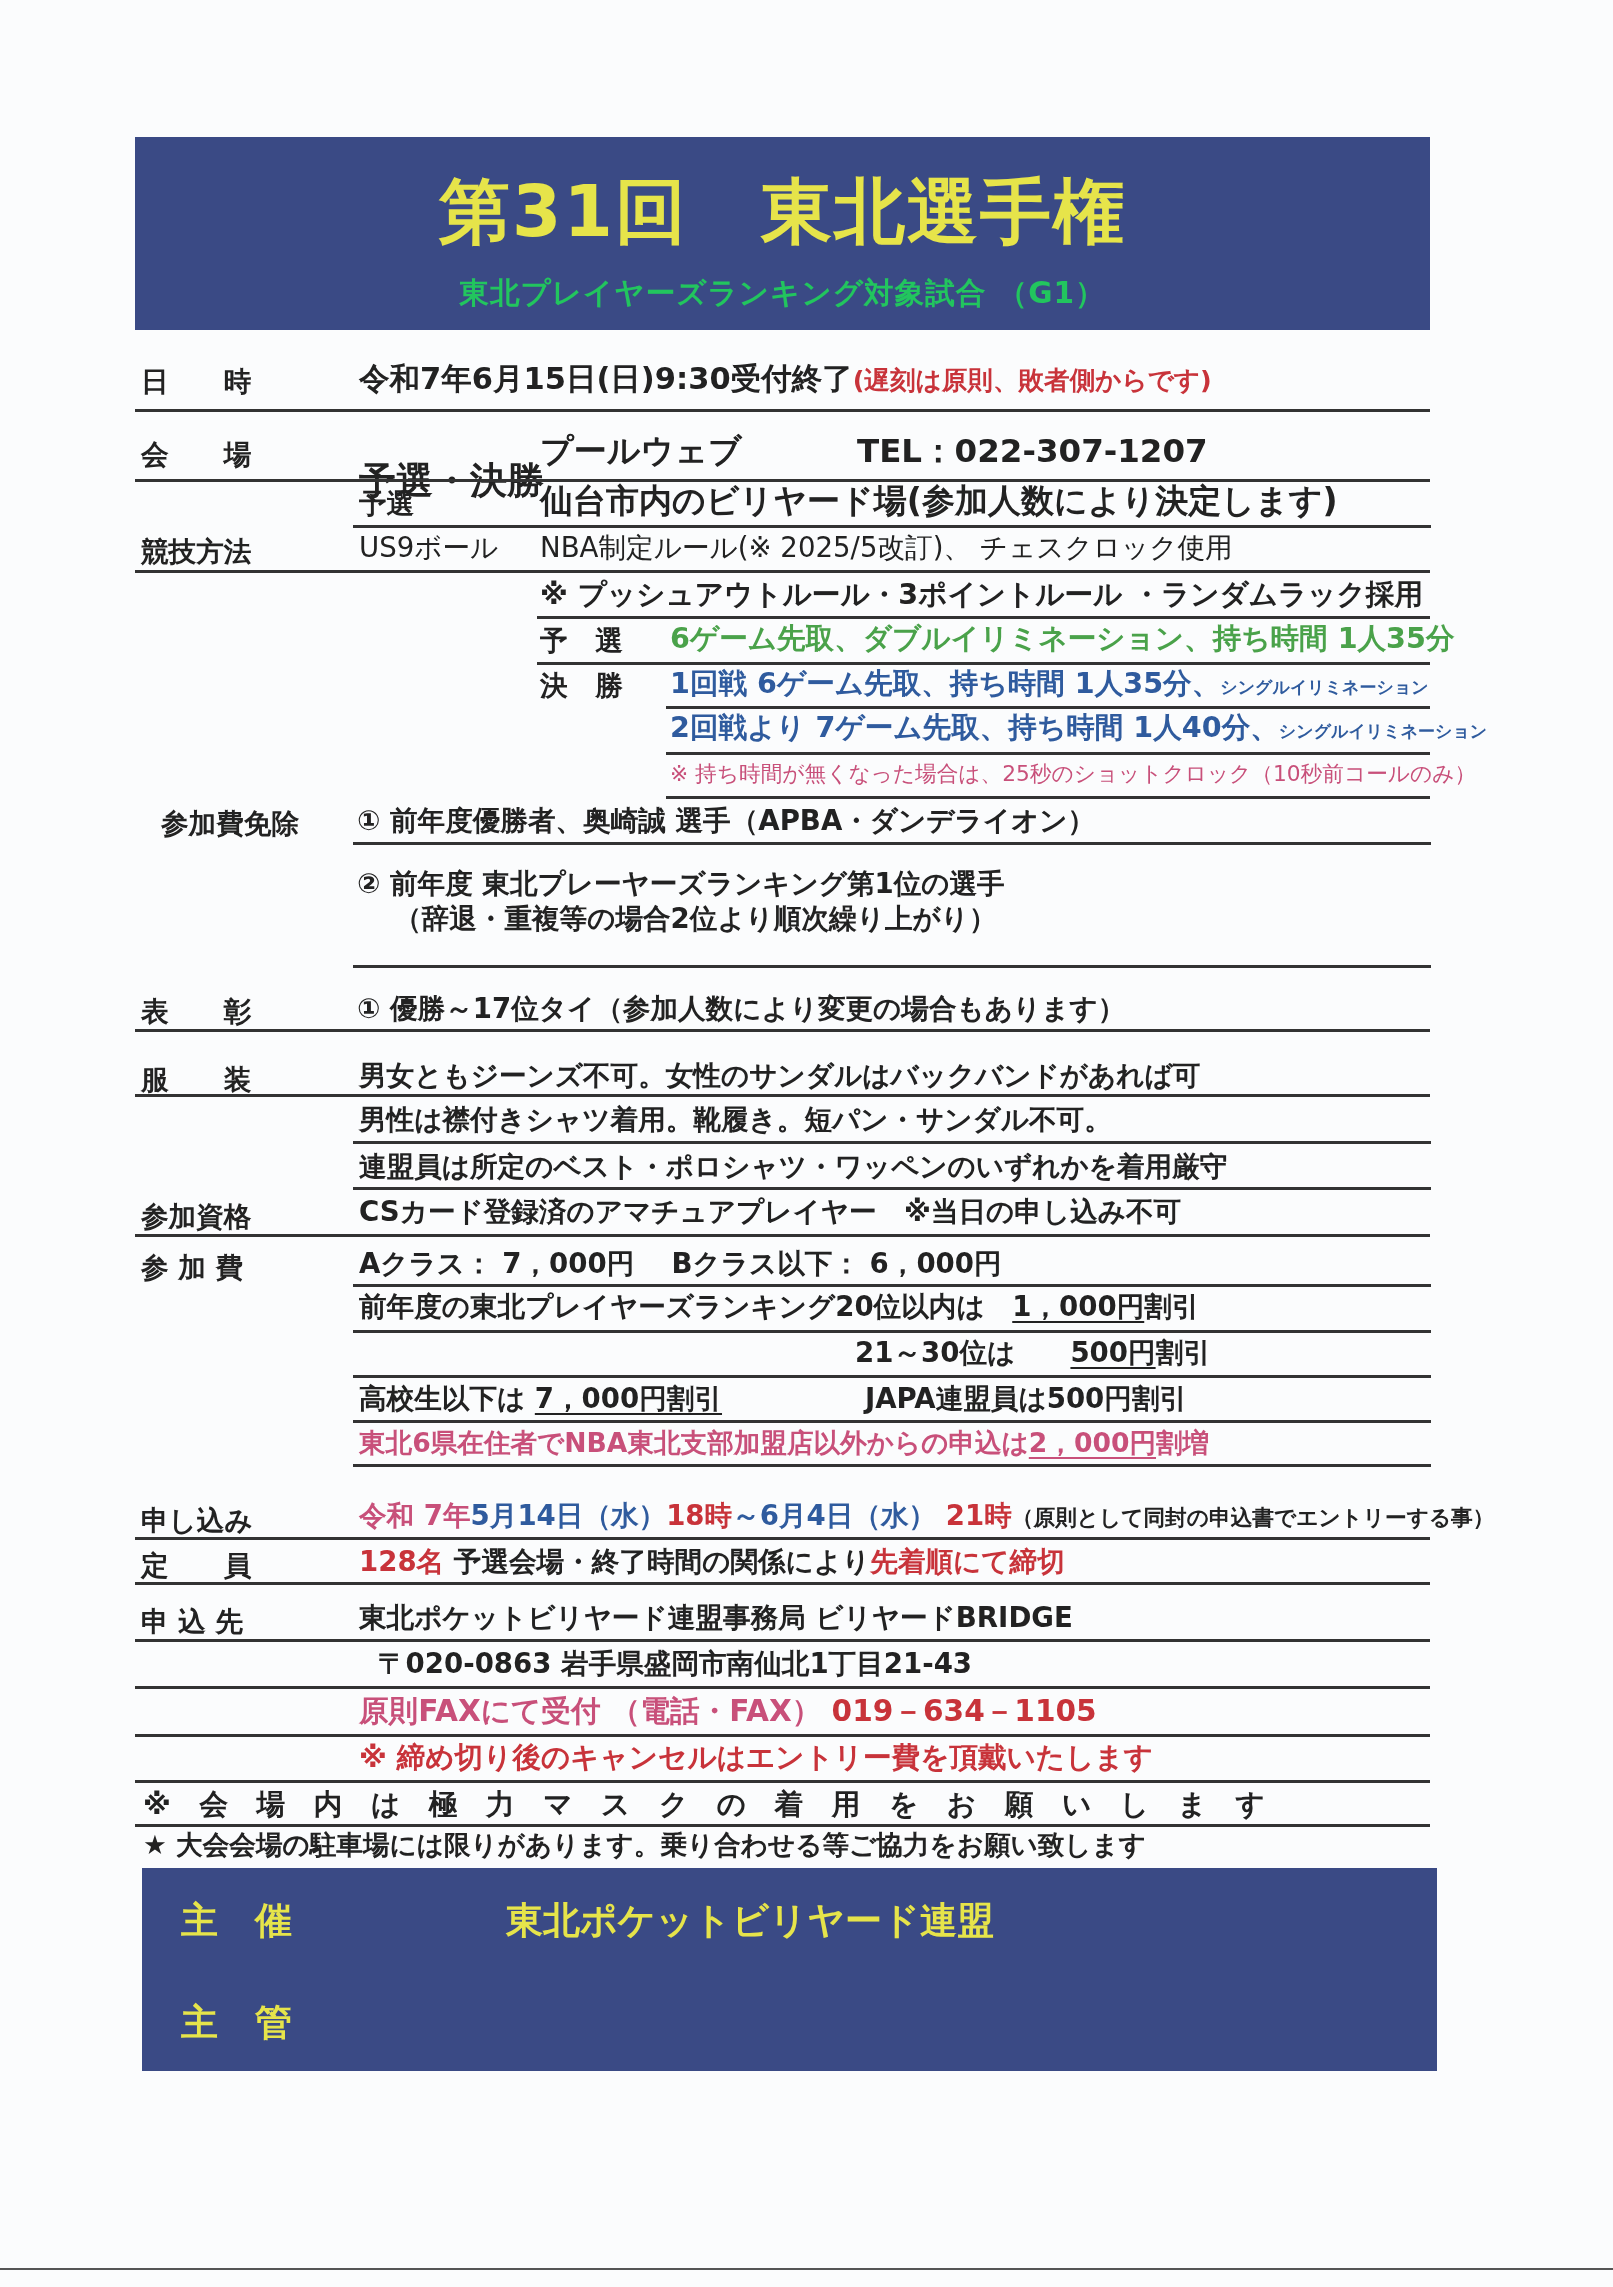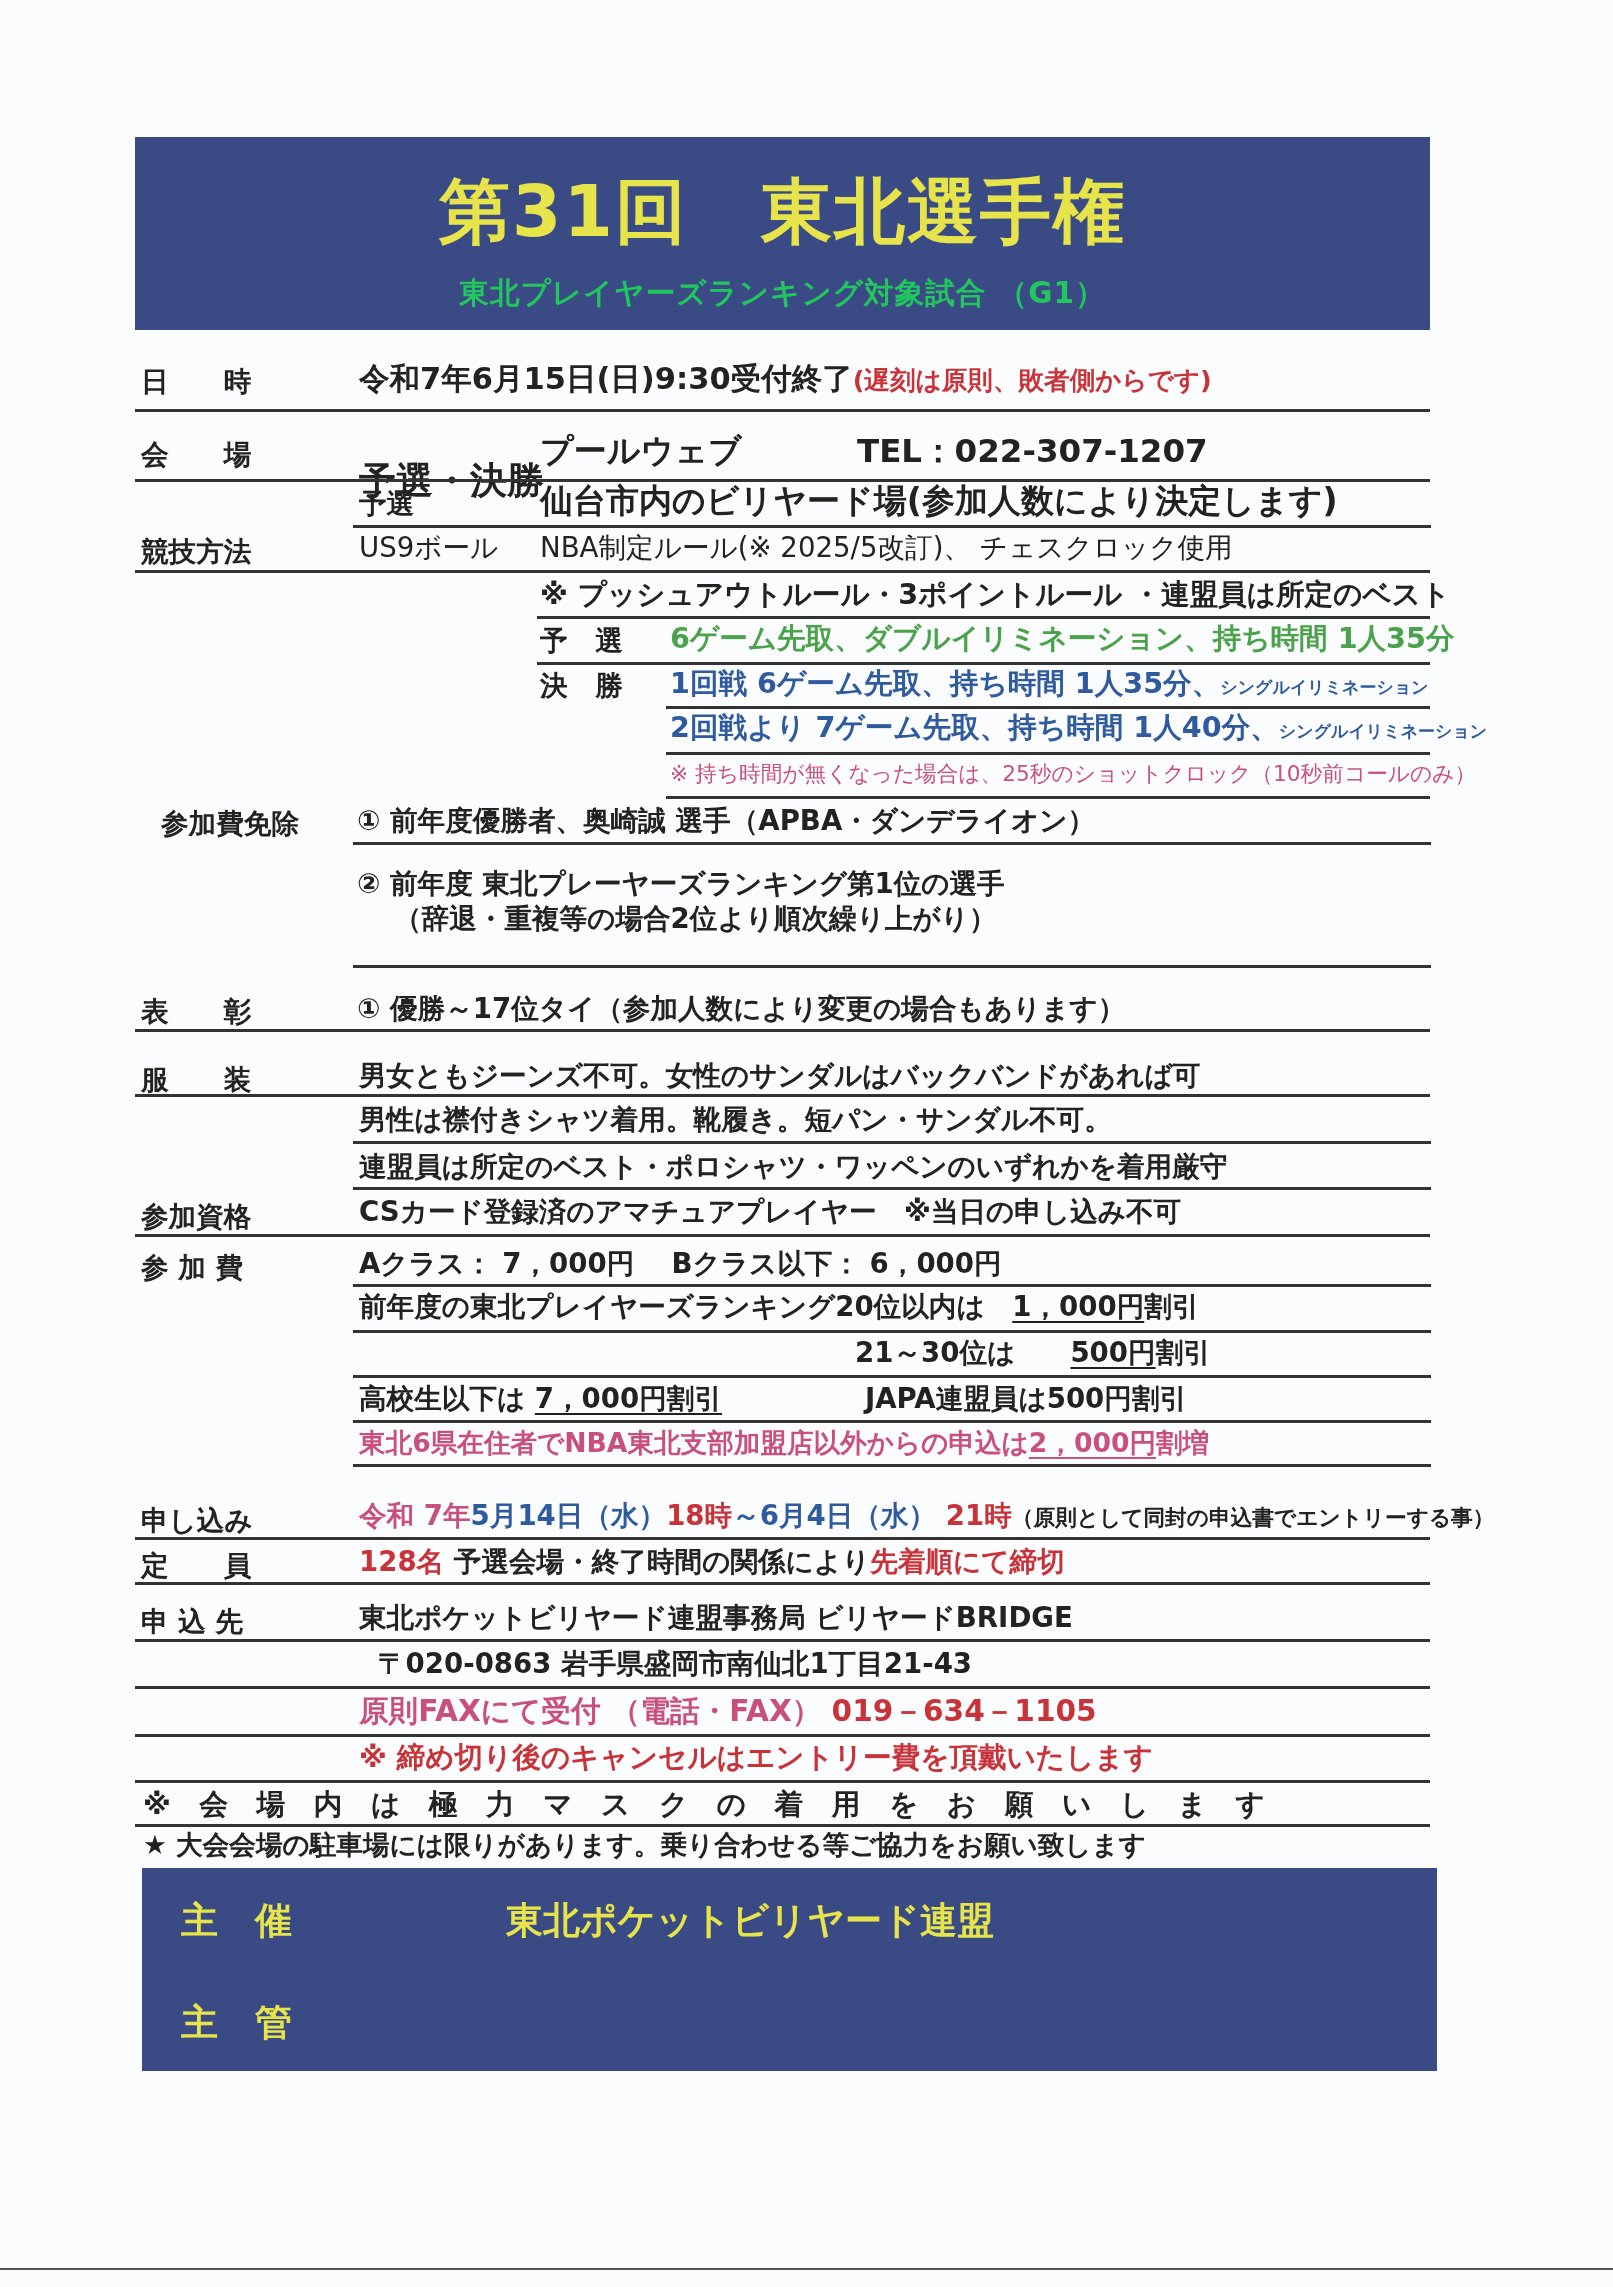--- a/index.html
+++ b/index.html
@@ -54,21 +54,21 @@
 <div class="txt" style="left:857px; top:430px; font-size:32.5px;">TEL：022-307-1207</div>
 <div class="rule" style="left:135px; top:479px; width:1295px;"></div>
 <div class="txt" style="left:359px; top:485px; font-size:27.6px;">予選</div>
 <div class="txt" style="left:540px; top:479px; font-size:33px;">仙台市内のビリヤード場(参加人数により決定します)</div>
 <div class="rule" style="left:353px; top:525px; width:1078px;"></div>
 
 <div class="lbl" style="top:533px;">競技方法</div>
 <div class="txt" style="left:359px; top:529px; font-size:27.6px; font-weight:normal;">US9ボール</div>
 <div class="txt" style="left:540px; top:529px; font-size:27.6px; font-weight:normal;">NBA制定ルール(※ 2025/5改訂)、 チェスクロック使用</div>
 <div class="rule" style="left:135px; top:570px; width:1295px;"></div>
-<div class="txt" style="left:540px; top:575px; font-size:28.6px;">※ プッシュアウトルール・3ポイントルール ・連盟員は所定のベスト</div>
+<div class="txt" style="left:540px; top:575px; font-size:28.6px;">※ プッシュアウトルール・3ポイントルール ・ランダムラック採用</div>
 <div class="rule" style="left:537px; top:616px; width:893px;"></div>
 <div class="txt" style="left:540px; top:622px; font-size:27.6px;">予　選</div>
 <div class="txt green" style="left:670px; top:619px; font-size:28.6px;">6ゲーム先取、ダブルイリミネーション、持ち時間 1人35分</div>
 <div class="rule" style="left:537px; top:662px; width:893px;"></div>
 <div class="txt" style="left:540px; top:667px; font-size:27.6px;">決　勝</div>
 <div class="txt blue" style="left:670px; top:664px; font-size:28.6px;">
   <span>1回戦 6ゲーム先取、持ち時間 1人35分、</span><span class="small">シングルイリミネーション</span>
 </div>
 <div class="rule" style="left:666px; top:706px; width:764px;"></div>
 <div class="txt blue" style="left:670px; top:708px; font-size:28.6px;">

